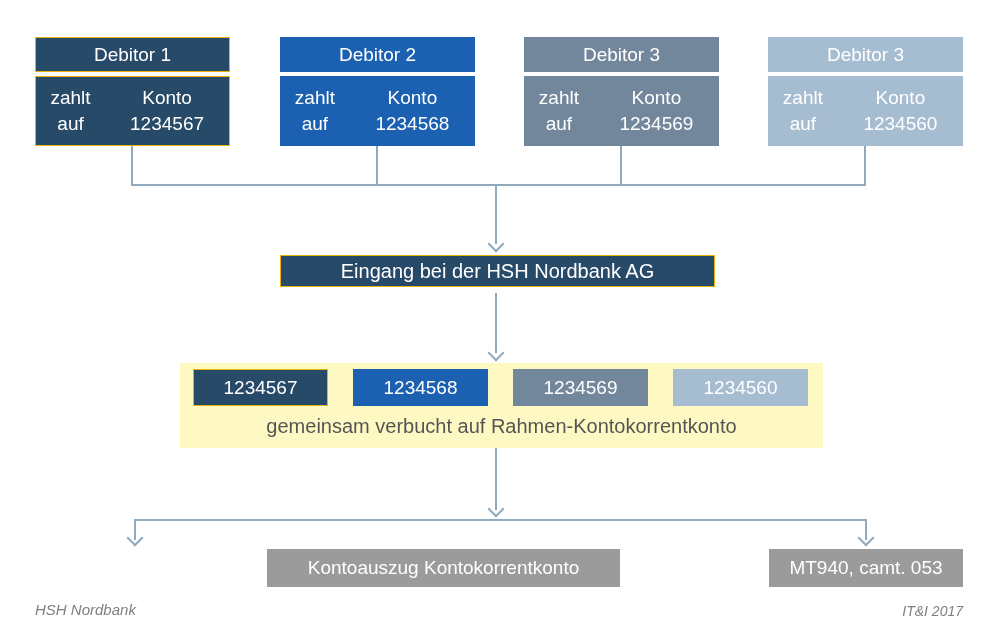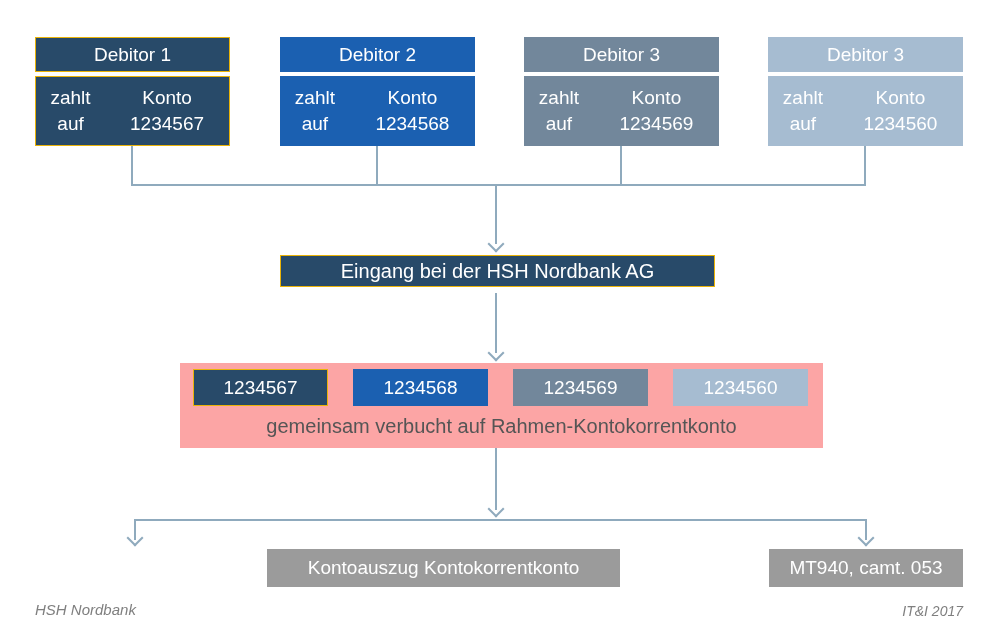--- a/index.html
+++ b/index.html
@@ -26,21 +26,21 @@
   .c-light{background:#A6BCD1;}
 
   .debitor{top:37px;width:195px;height:35px;font-size:19px;}
   .pays{top:76px;width:195px;height:70px;font-size:19px;line-height:1.35;flex-direction:row;}
   .pays span{display:block;}
 
   .bank-box{left:280px;top:255px;width:435px;height:32px;font-size:20px;}
 
   .pool{
     position:absolute;left:180px;top:363px;width:643px;height:85px;
-    background:#fca5a5;
+    background:#fef9c3;
   }
   .acct{
     position:absolute;top:6px;width:135px;height:37px;
     box-sizing:border-box;display:flex;align-items:center;justify-content:center;
     color:#ffffff;font-size:19px;
   }
   .pool-caption{
     position:absolute;left:0;top:46px;width:100%;height:34px;
     display:flex;align-items:center;justify-content:center;
     color:#555555;font-size:20px;

